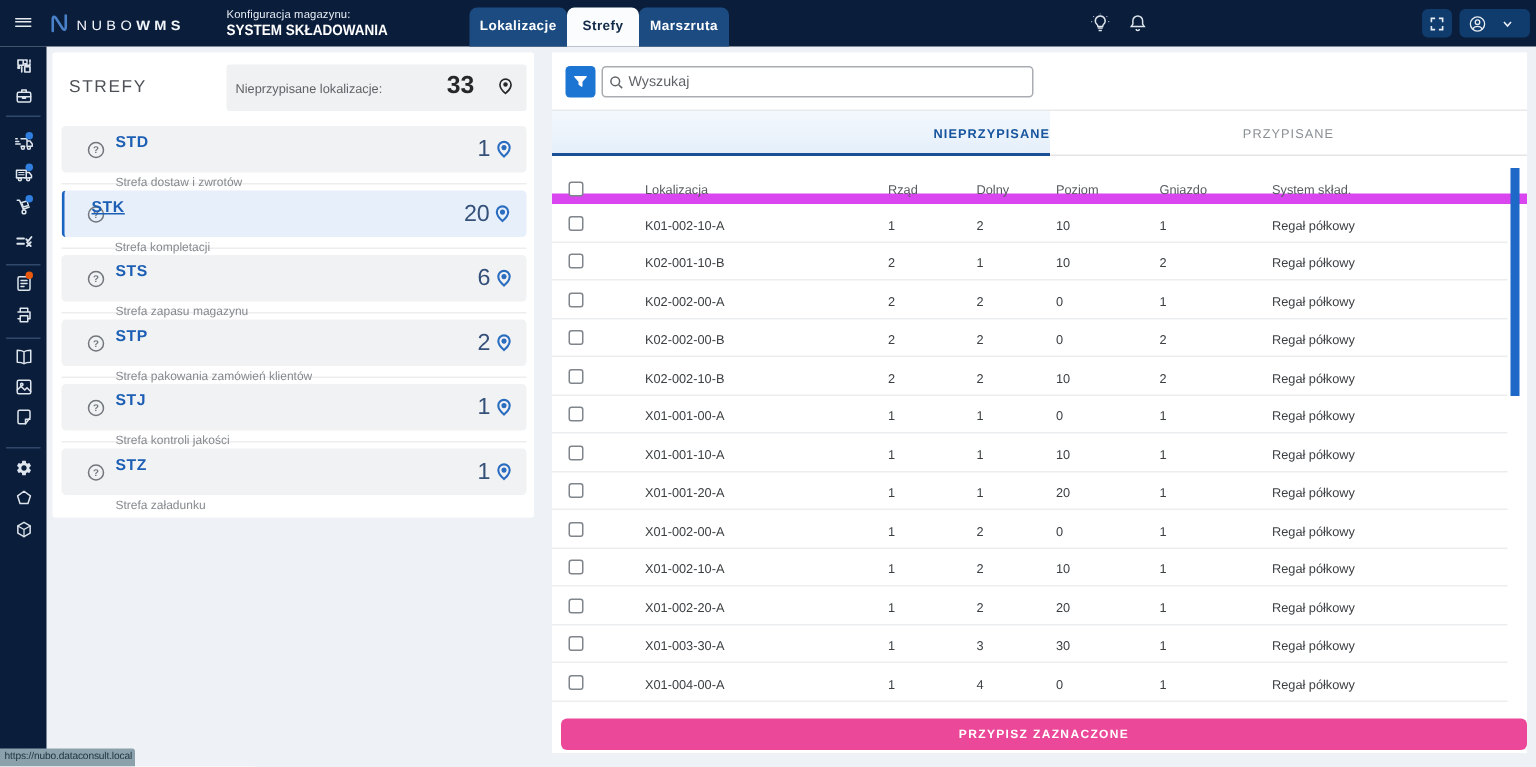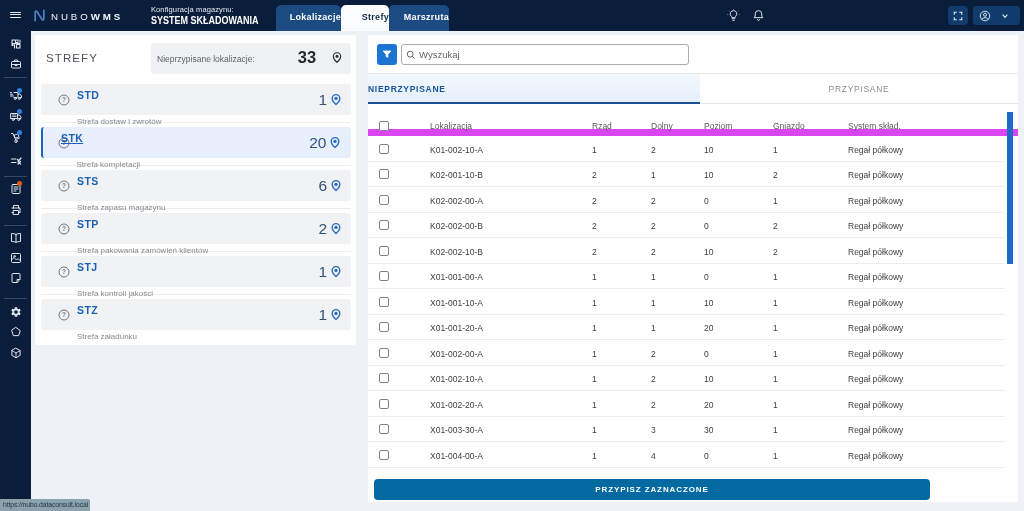--- a/index.html
+++ b/index.html
@@ -8,21 +8,21 @@
 
 #topbar{position:absolute;left:0;top:0;width:1024px;height:31px;background:#0a1e3c;}
 #hamb{position:absolute;left:10px;top:11.5px;width:10.5px;}
 #hamb div{height:1.3px;background:#e6ebf1;margin-bottom:1.4px;border-radius:1px;}
 #logo{position:absolute;left:32.5px;top:9px;}
 #brand{position:absolute;left:50.5px;top:11.5px;font-size:9px;letter-spacing:2.7px;color:#f2f5f9;font-weight:bold;transform:scaleX(1.08);transform-origin:left;white-space:nowrap;}
 #brand b{font-weight:bold;}
 #brand .lt{font-weight:normal;}
 #cfg1{position:absolute;left:151px;top:4.5px;font-size:7.5px;color:#e8ecf2;letter-spacing:0.1px;}
 #cfg2{position:absolute;left:151px;top:15px;font-size:10px;font-weight:bold;color:#fff;transform:scaleX(0.90);transform-origin:left;white-space:nowrap;}
-.tab{position:absolute;top:5px;height:26px;background:#1b4b80;border-radius:5px 5px 0 0;color:#fff;font-size:9px;font-weight:bold;text-align:right;line-height:25px;letter-spacing:0.3px;}
+.tab{position:absolute;top:5px;height:26px;background:#1b4b80;border-radius:5px 5px 0 0;color:#fff;font-size:9px;font-weight:bold;text-align:center;line-height:25px;letter-spacing:0.3px;margin-left:37px;}
 .tab.on{background:#fafcfe;color:#122947;}
 .tbtn{position:absolute;top:6px;height:19px;background:#0f3c6d;border-radius:4px;}
 #ddl{left:772px;width:170px;color:#fff;font-size:8.5px;font-weight:bold;line-height:19px;padding-left:10px;letter-spacing:0.3px;}
 
 #sidebar{position:absolute;left:0;top:31px;width:31px;height:469px;background:#0a1e3c;}
 .sdiv{position:absolute;left:4px;width:23px;height:1px;background:#31486b;}
 .sic{position:absolute;left:9.5px;width:12px;height:12px;}
 .dot{position:absolute;width:5px;height:5px;border-radius:50%;}
 .dotb{background:#2f7fe0;}
 .doto{background:#e8590c;}
@@ -47,30 +47,30 @@
 .zcnt{position:absolute;left:206px;top:6.5px;width:80px;text-align:right;font-size:15.5px;color:#35517a;}
 .zrow.sel .zcnt{left:203.5px;}
 .zpin{position:absolute;left:288.5px;top:7.5px;width:12px;height:15px;}
 .zrow.sel .zpin{left:285.5px;}
 
 #rcard{position:absolute;left:368px;top:35px;width:650px;height:467px;background:#fff;}
 #fbtn{position:absolute;left:376.5px;top:44px;width:20.5px;height:21px;background:#1c75d3;border-radius:3px;}
 #search{position:absolute;left:401px;top:43.5px;width:288px;height:21px;background:#fff;border:1px solid #a9adb2;border-radius:3px;}
 #sph{position:absolute;left:419px;top:49px;font-size:9.5px;color:#5f6368;}
 #hl1{position:absolute;left:368px;top:73px;width:650px;height:1px;background:#e9e9e9;}
-#tabA{position:absolute;left:368px;top:74px;width:332px;height:30px;background:linear-gradient(#f3f8fd,#e5effa);border-bottom:2.5px solid #1a5196;color:#17549e;font-size:8.5px;font-weight:bold;letter-spacing:0.7px;text-align:left;line-height:31px;}
+#tabA{position:absolute;left:368px;top:74px;width:332px;height:30px;background:linear-gradient(#f3f8fd,#e5effa);border-bottom:2.5px solid #1a5196;color:#17549e;font-size:8.5px;font-weight:bold;letter-spacing:0.7px;text-align:right;line-height:31px;}
 #tabB{position:absolute;left:700px;top:74px;width:318px;height:30px;color:#8a8f94;font-size:8.5px;letter-spacing:0.7px;text-align:center;line-height:31px;border-bottom:1px solid #e5e5e5;}
 #thead{position:absolute;left:368px;top:105px;width:650px;height:31px;border-bottom:7px solid #d946ef;}
 #thead .cb{top:16px;}
 #thead .c{color:#55595e;top:15.5px;}
 .cb{position:absolute;left:11px;width:10px;height:10px;border:1.4px solid #80858b;border-radius:2px;background:#fff;}
 .trow{position:absolute;left:368px;width:637px;height:25.5px;border-bottom:1px solid #ebedef;}
 .c{position:absolute;font-size:8.5px;color:#3c4043;top:8.5px;white-space:nowrap;}
 .c1{left:62px;}.c2{left:224px;}.c3{left:283px;}.c4{left:336px;}.c5{left:405px;}.c6{left:480px;}
-#bbtn{position:absolute;left:374px;top:479px;width:556px;height:20.5px;background:#0369a1;border-radius:4px;color:#fff;font-size:8px;font-weight:bold;letter-spacing:0.9px;text-align:center;line-height:21px;}
+#bbtn{position:absolute;left:374px;top:479px;width:644px;height:20.5px;background:#ec4899;border-radius:4px;color:#fff;font-size:8px;font-weight:bold;letter-spacing:0.9px;text-align:center;line-height:21px;}
 #thumb{position:absolute;left:1007px;top:112px;width:6px;height:152px;background:#1e68c8;}
 </style></head>
 <body>
 
 <div id="topbar">
  <div id="hamb">
       <div></div>
       <div></div>
       <div></div>
     </div>

